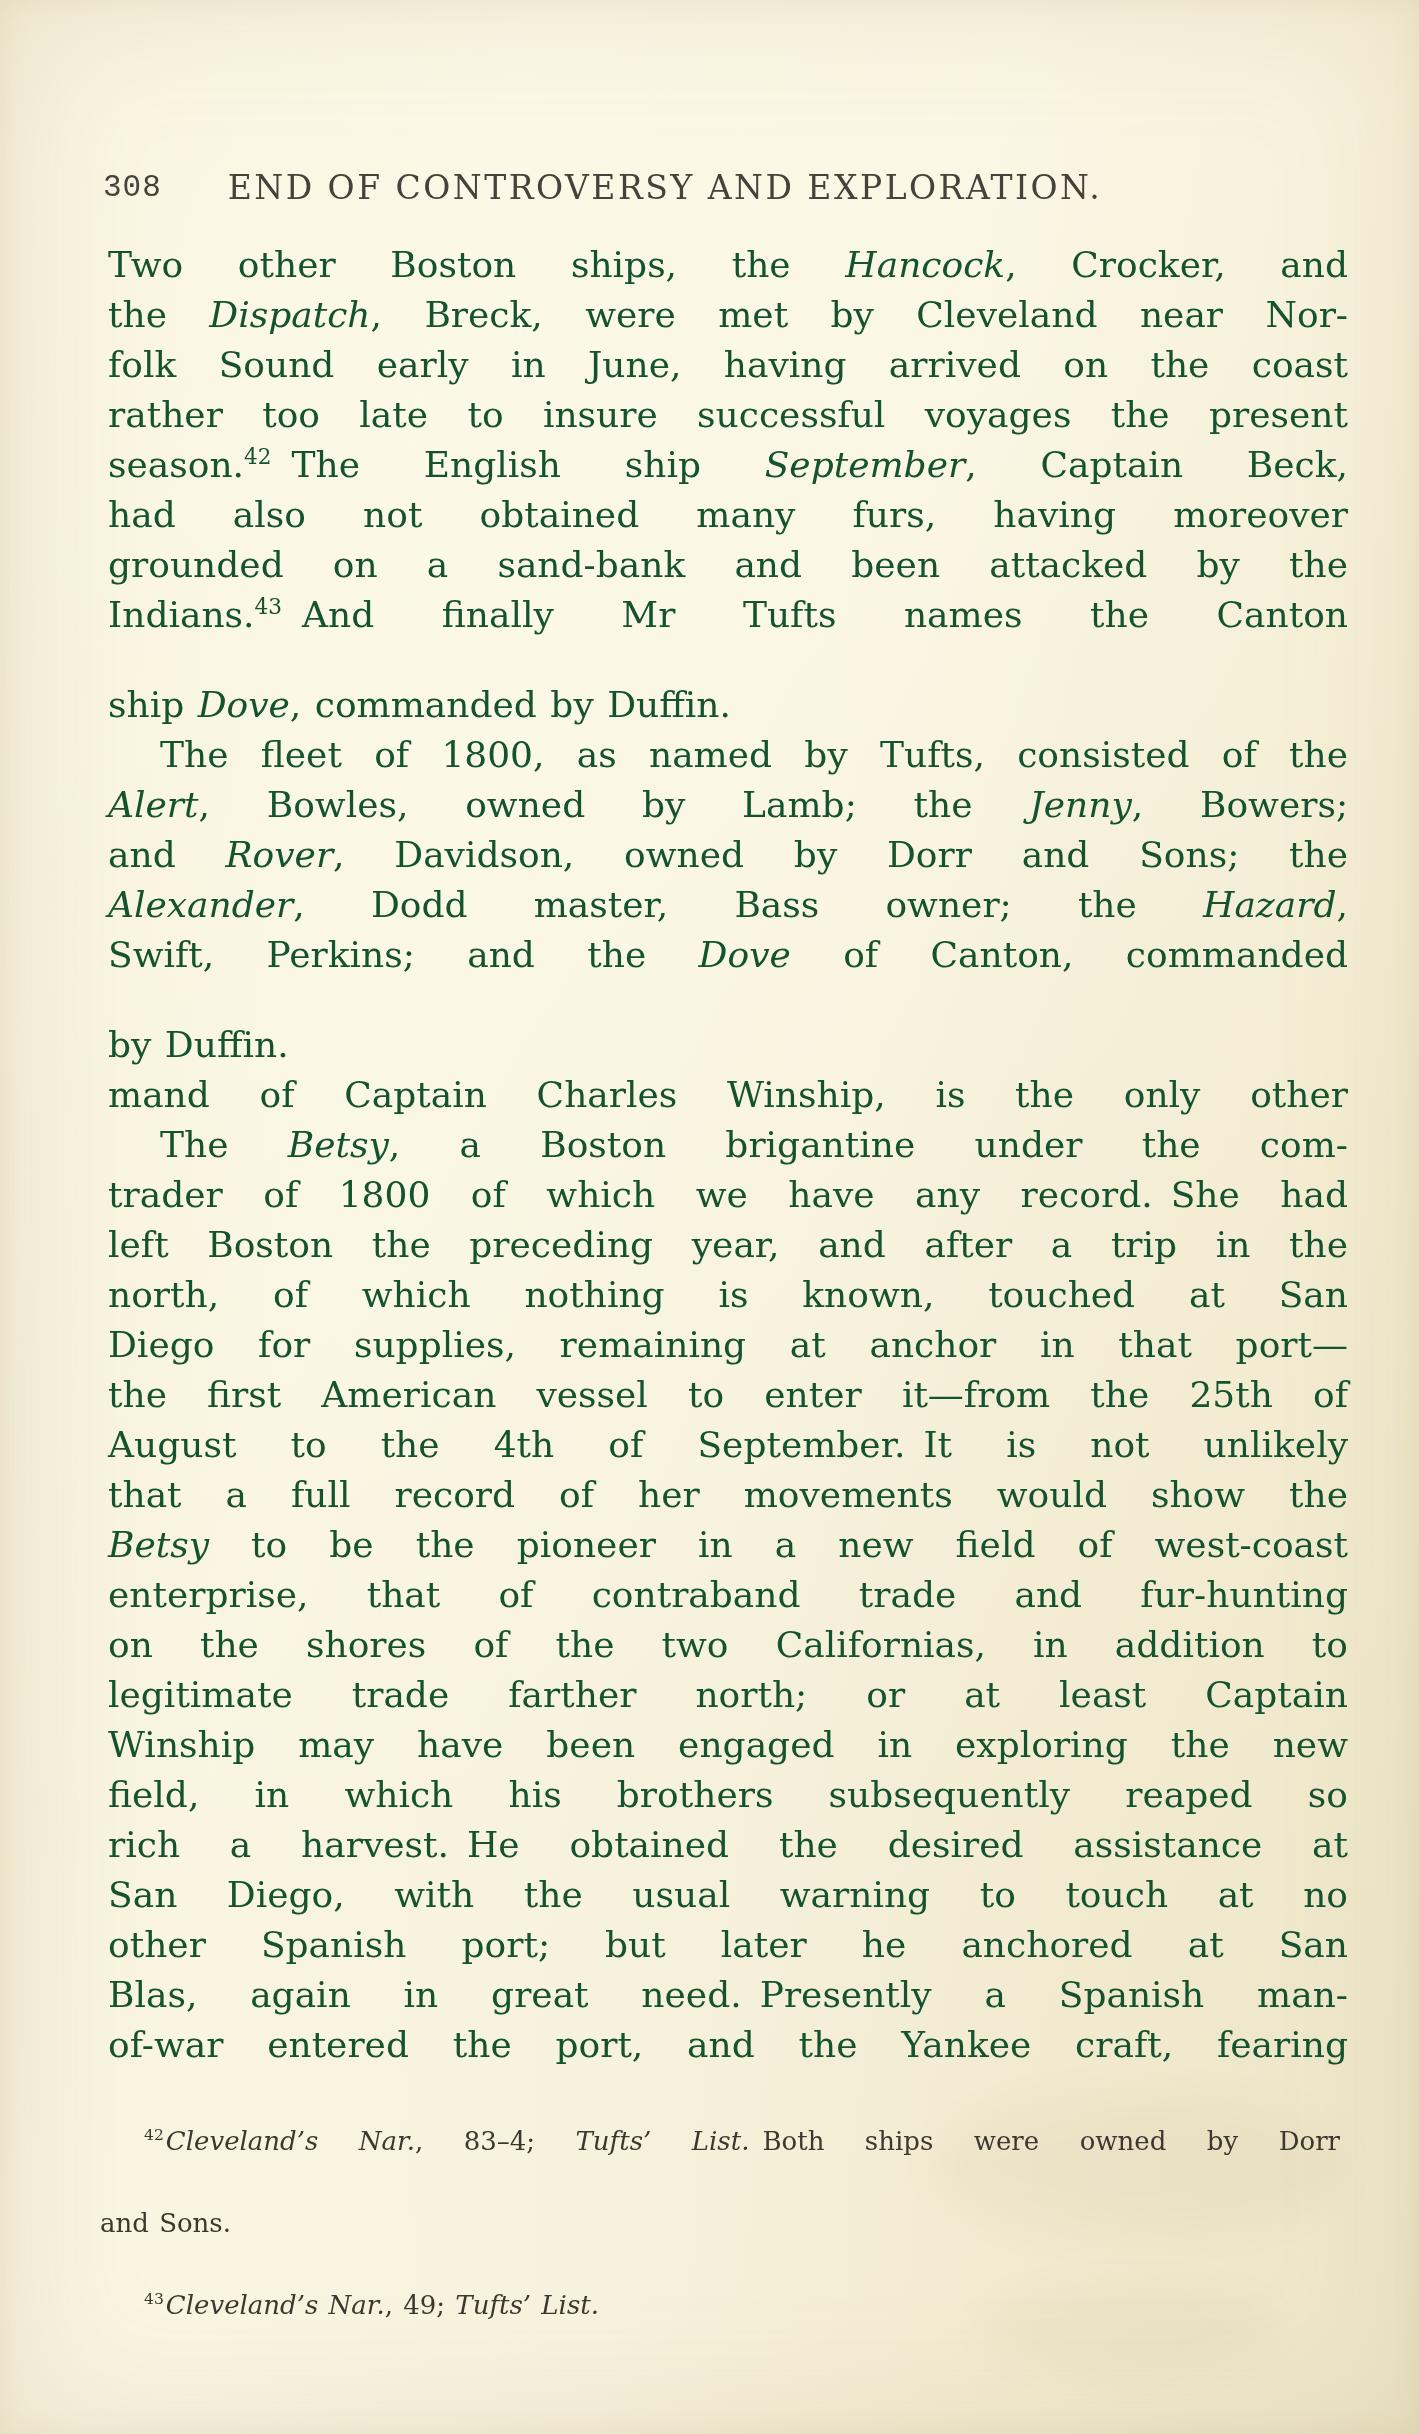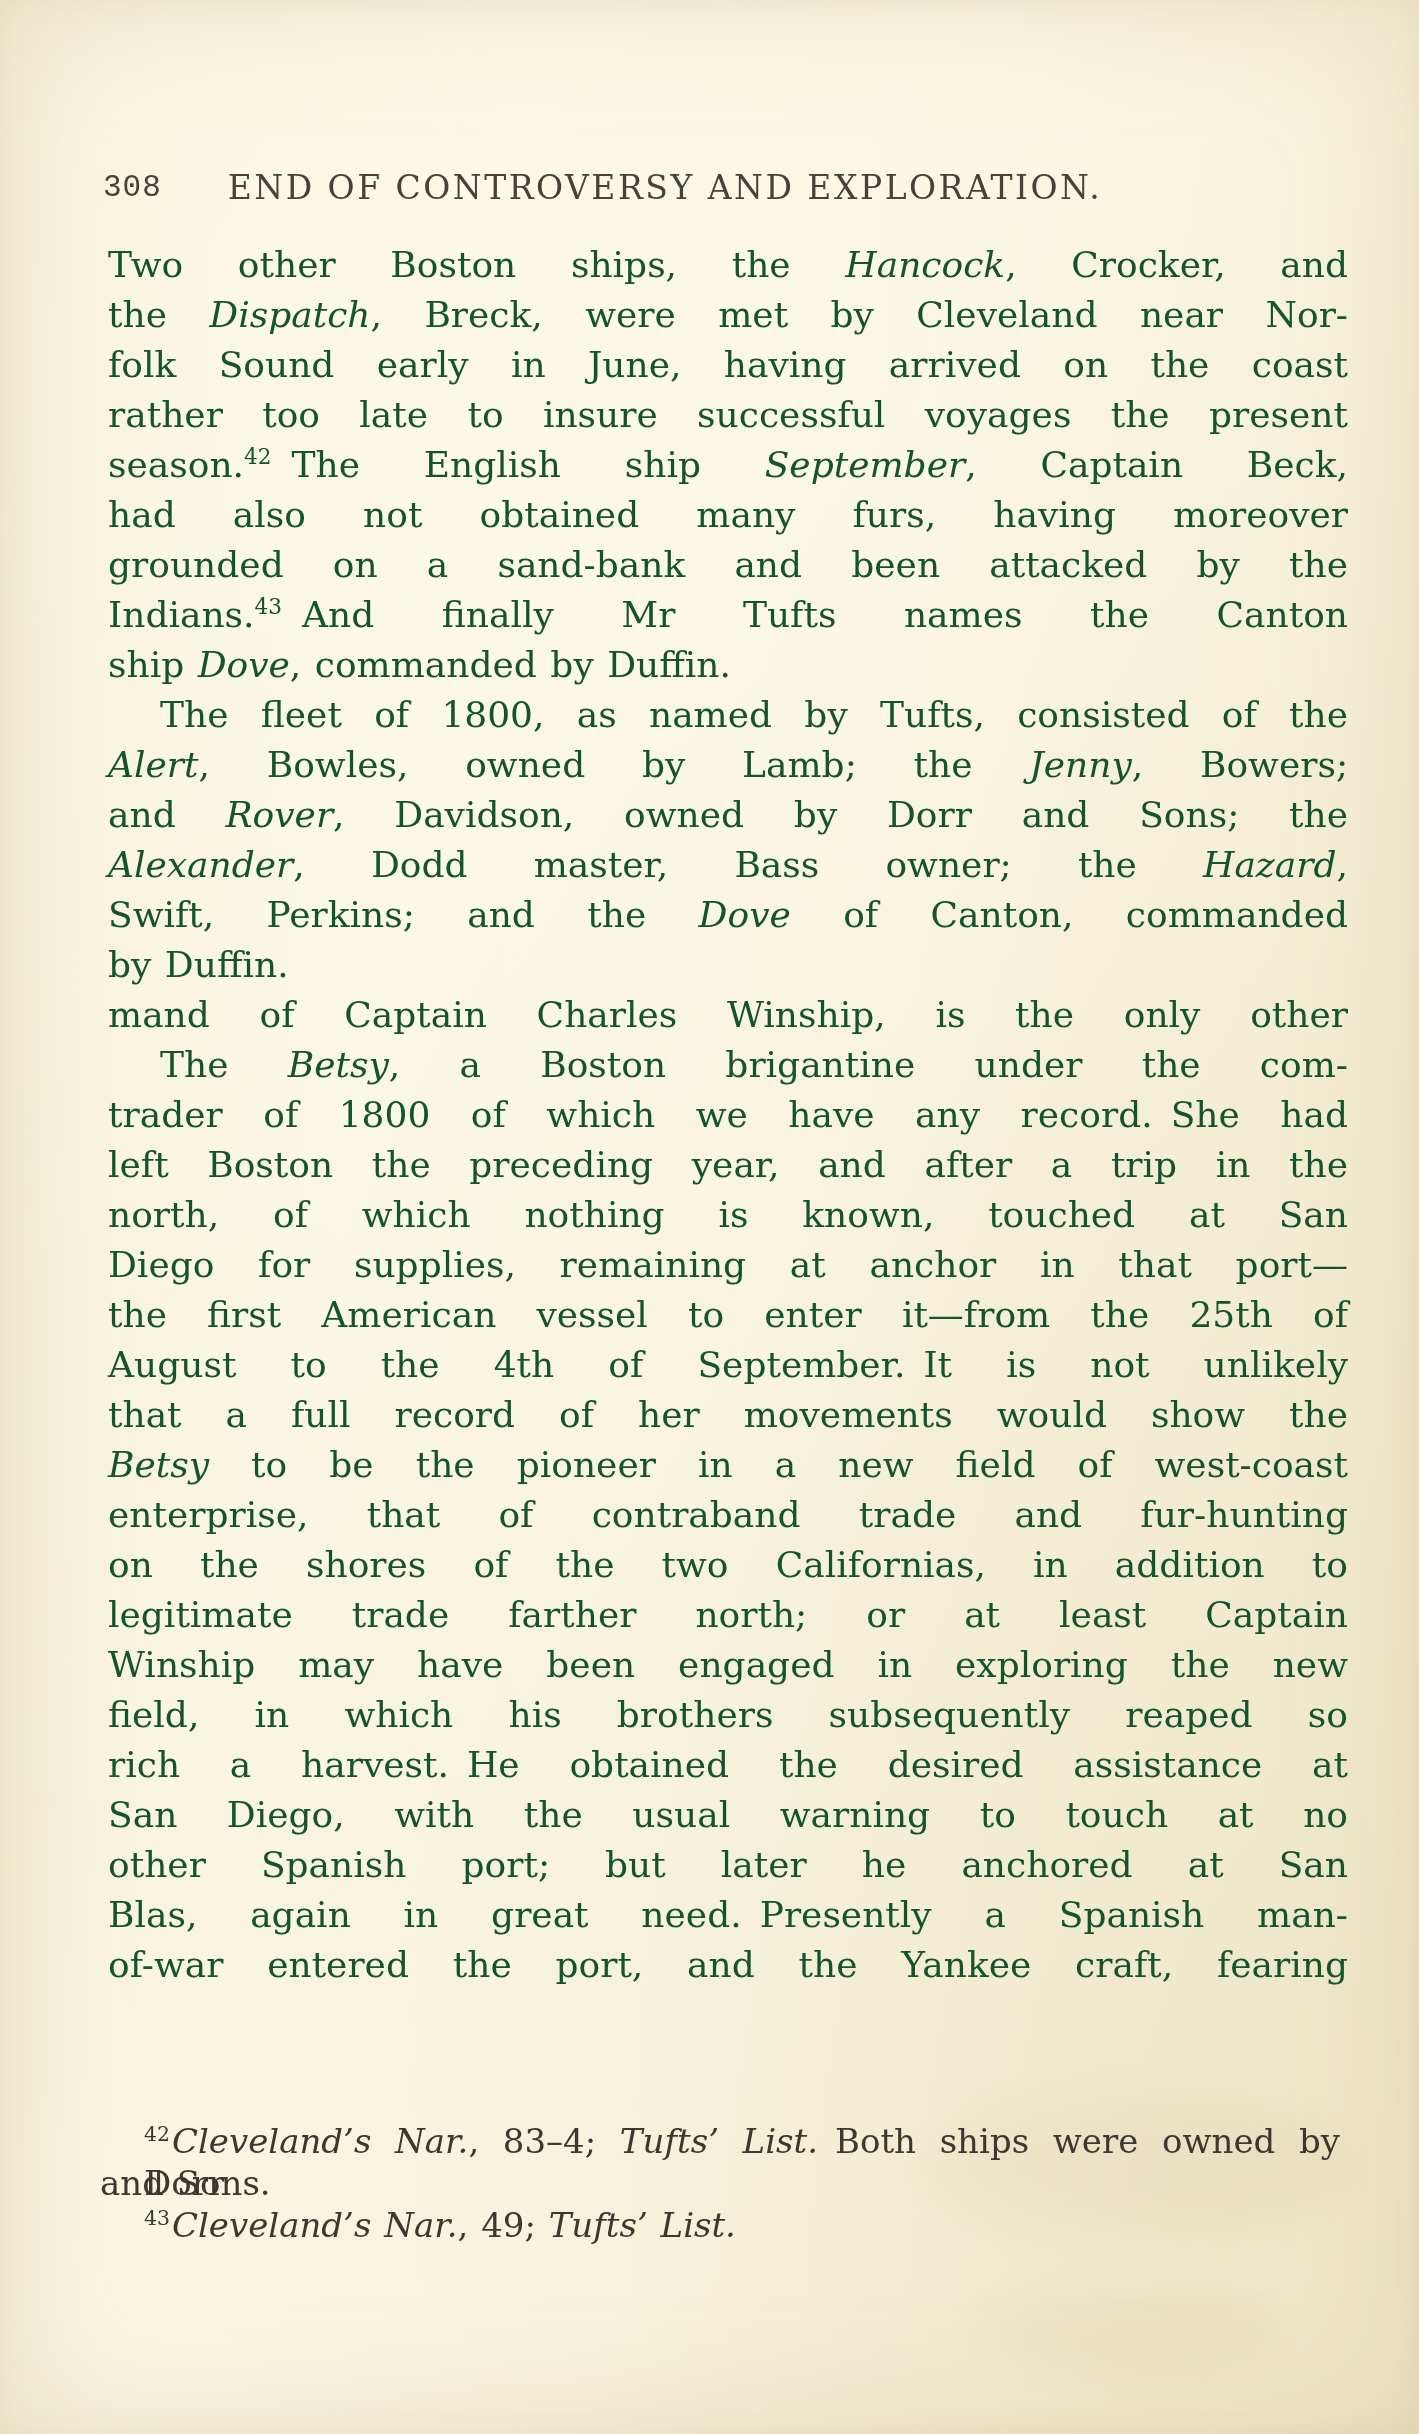--- a/index.html
+++ b/index.html
@@ -72,30 +72,30 @@
   }
   .para { margin: 0; }
   .line {
     height: 50px;
     line-height: 50px;
     text-align: justify;
     text-align-last: justify;
     word-spacing: 2px;
     white-space: normal;
   }
-  .line.last { text-align-last: left; }
+  .line.last { text-align-last: left; margin-top: 40px; }
   .line.indent { padding-left: 52px; }
 
   .footnotes {
     position: absolute;
     left: 100px;
     top: 2120px;
     width: 1240px;
     color: #3d382f;
-    font-size: 34px;
+    font-size: 26px;
   }
   .footnotes .line {
     height: 42px;
     line-height: 42px;
   }
   .footnotes .line.indent { padding-left: 44px; }
 
   em { font-style: italic; }
   sup.fnref {
     font-size: 60%;

